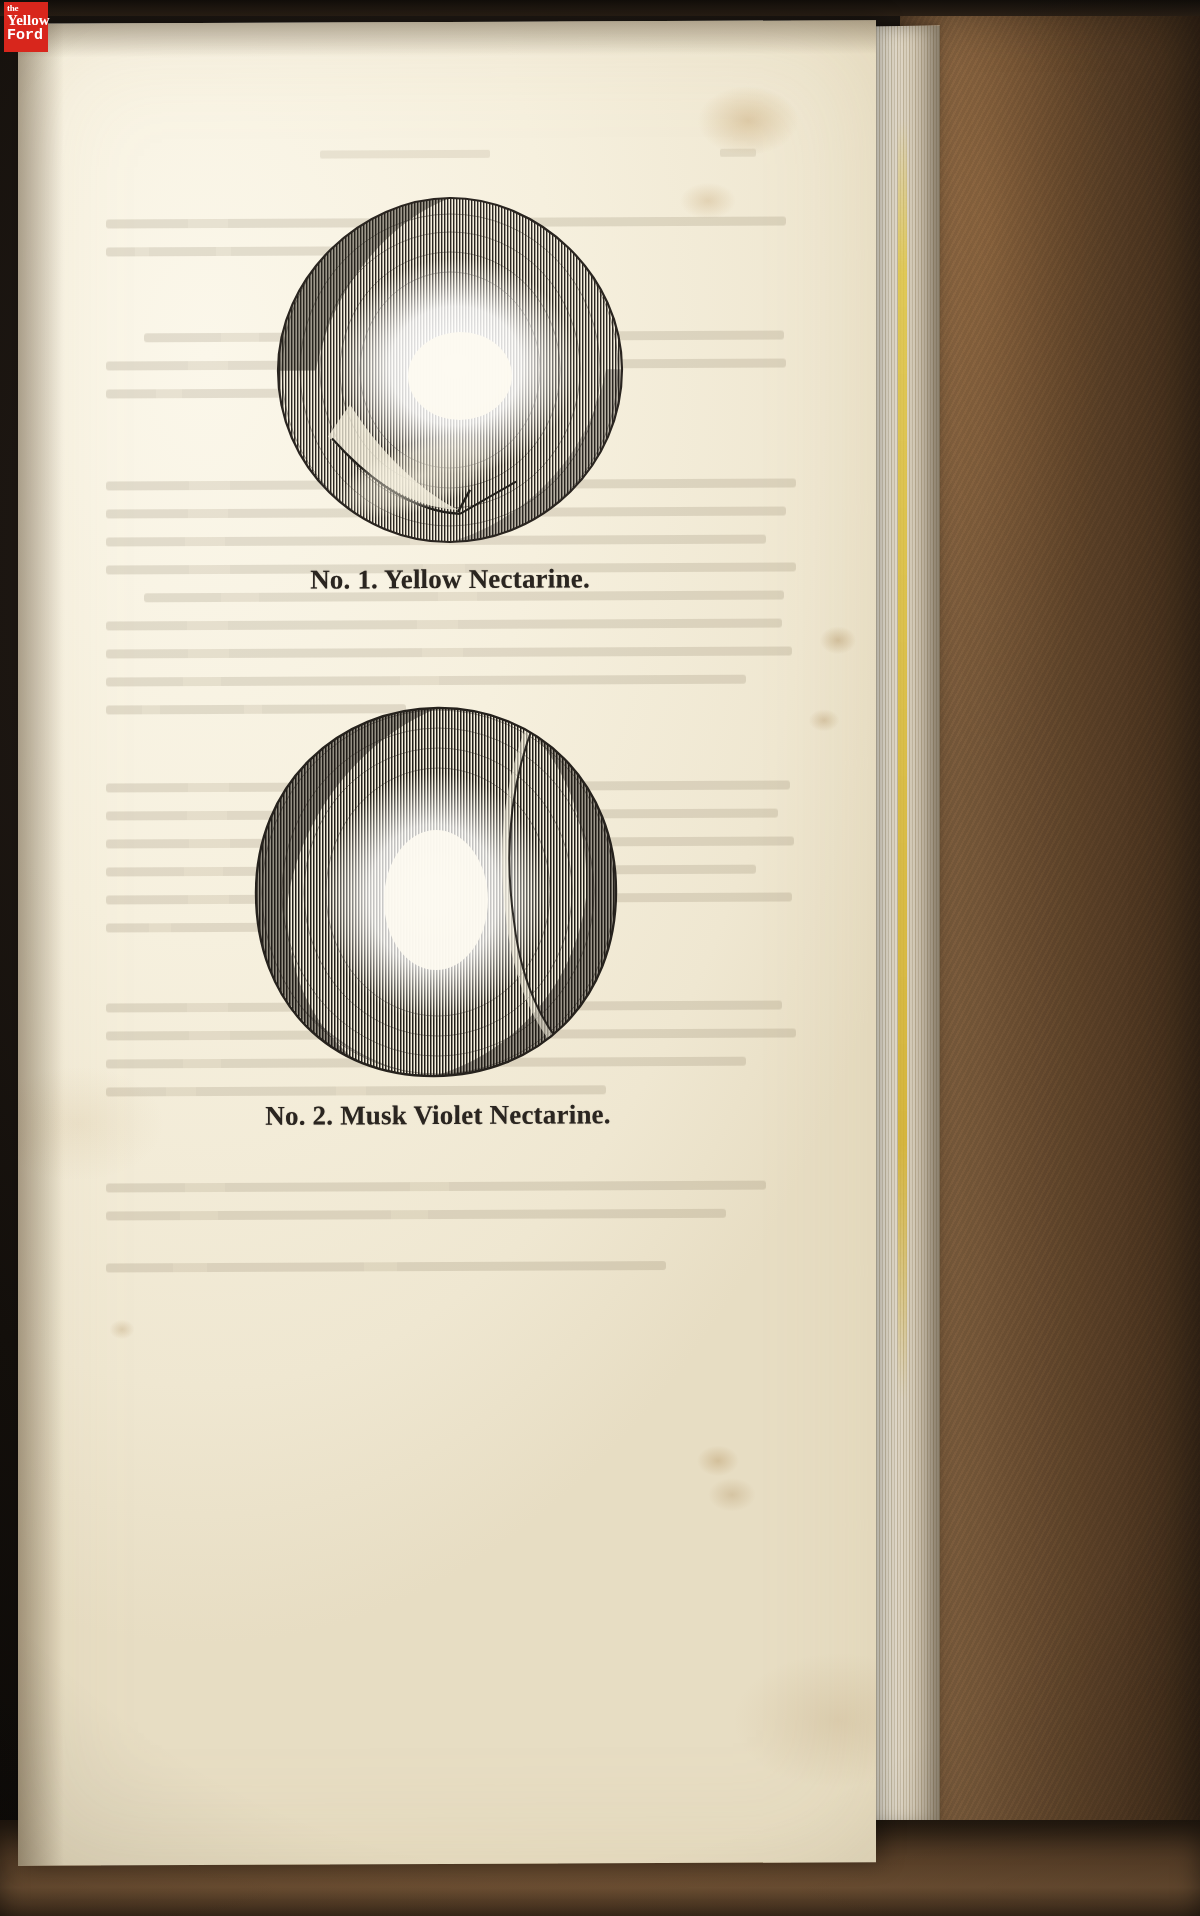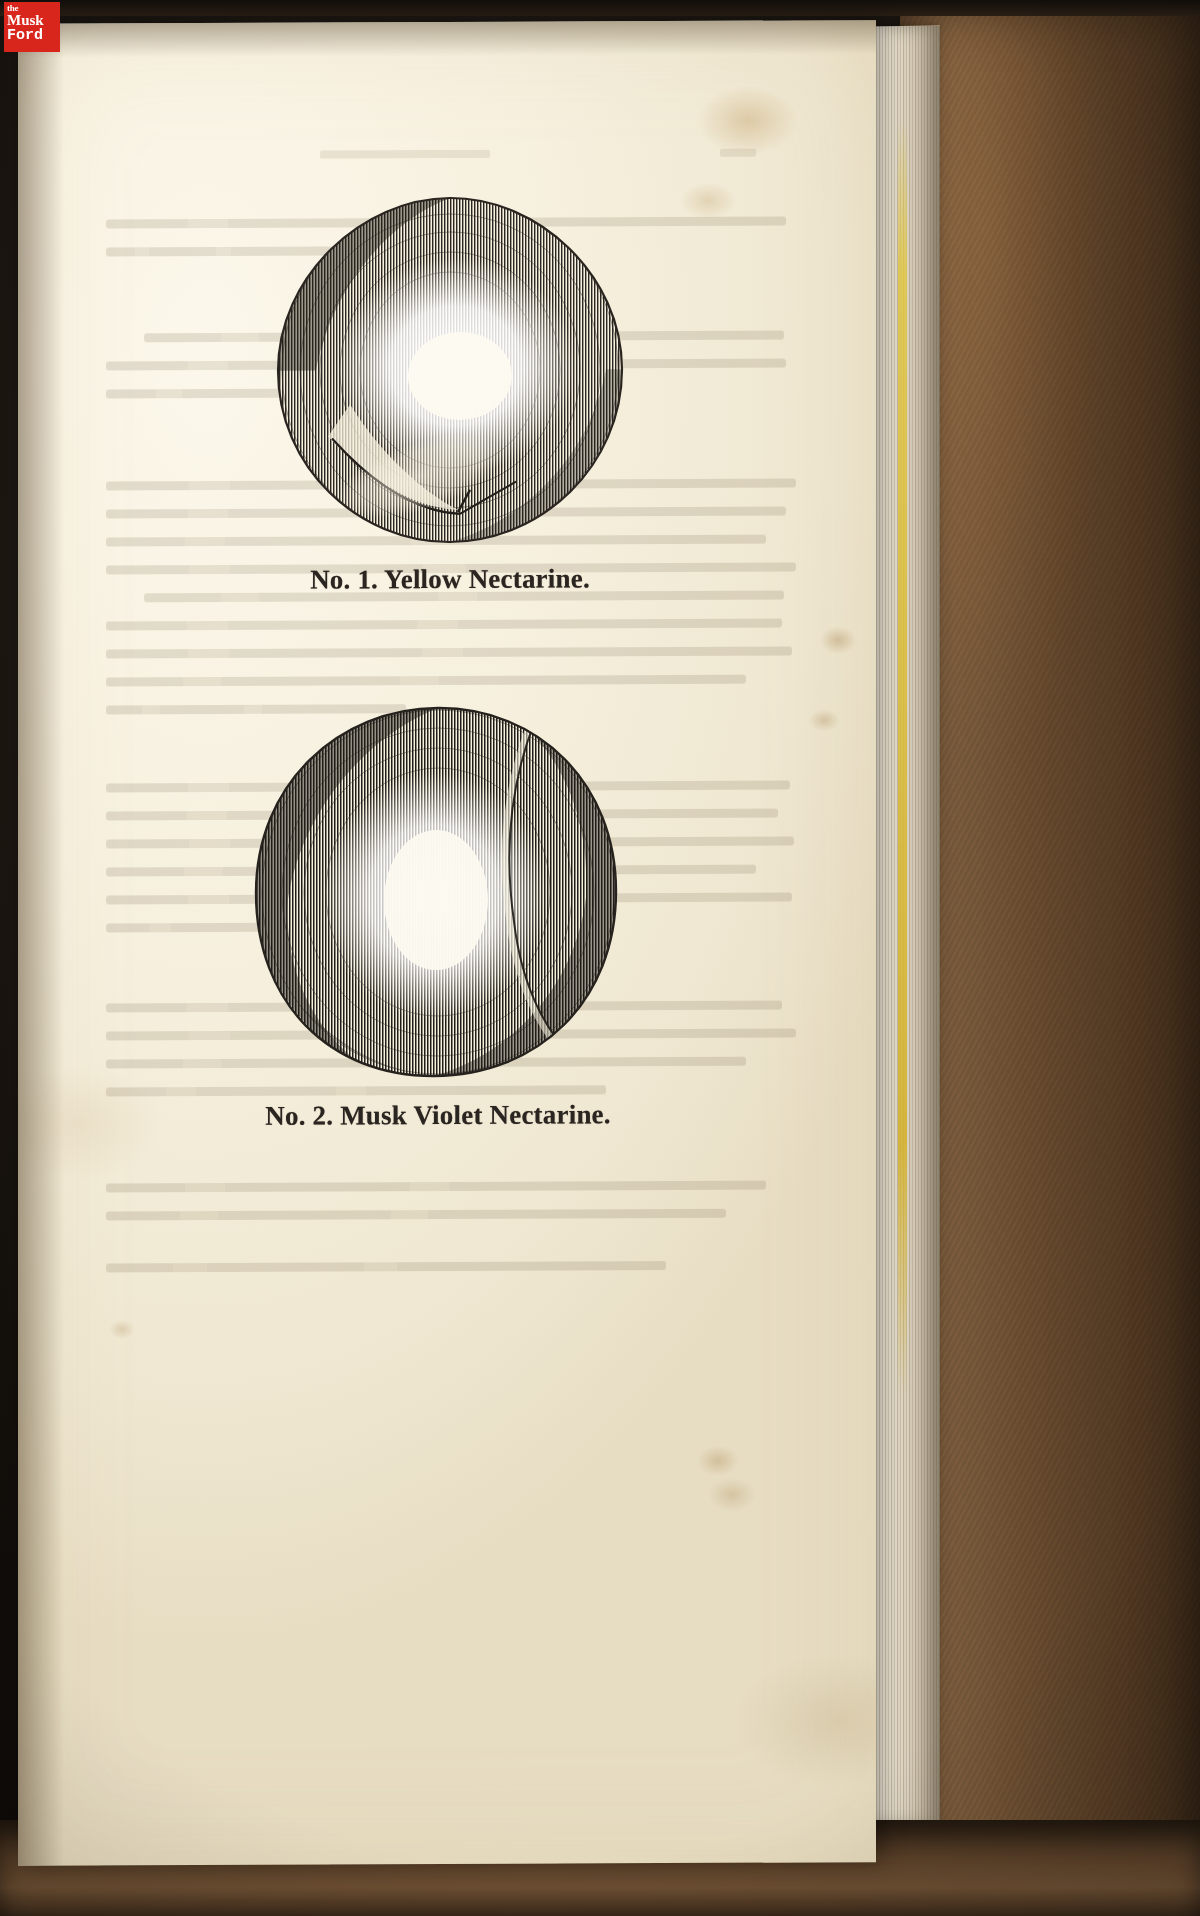--- a/index.html
+++ b/index.html
@@ -198,21 +198,21 @@
   .fig1 .fig-caption { font-size: 27px; margin-top: 14px; }
   .fig2 .fig-caption { font-size: 27px; margin-top: 18px; }
 
   svg { display: block; }
 
   
   .logo {
     position: absolute;
     left: 4px;
     top: 2px;
-    width: 56px;
+    width: 44px;
     height: 50px;
     background: #d8261c;
     color: #fff;
     font-family: "Liberation Serif", serif;
     font-weight: 700;
     line-height: 1.02;
     padding: 2px 3px 0 3px;
     box-sizing: border-box;
     z-index: 40;
   }
@@ -400,18 +400,18 @@
         <div class="fig-caption">No. 2.  Musk Violet Nectarine.</div>
       </div>
 
     </div>
 
     <div class="gutter"></div>
   </div>
 
   <div class="logo">
     <div class="l1">the</div>
-    <div class="l2">Musk</div>
+    <div class="l2">Yellow</div>
     <div class="l3">Ford</div>
   </div>
 
   <div class="vignette"></div>
 </div>
 
 </body></html>

